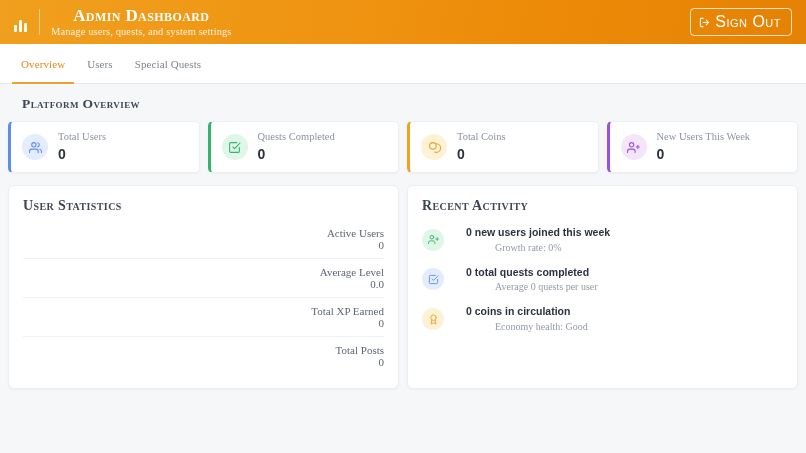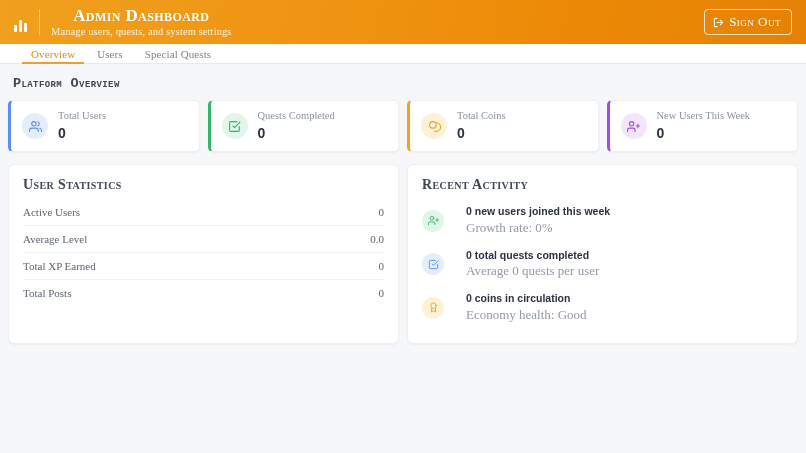--- a/index.html
+++ b/index.html
@@ -88,36 +88,36 @@
     align-items: center;
     gap: 5px;
     border: 1px solid rgba(255,255,255,.75);
     border-radius: 4px;
     padding: 4px 10px 4px 8px;
     background: transparent;
     cursor: pointer;
     flex: none;
   }
   .signout-label {
-    font-family: Liberation Serif, serif;
+    font-family: Liberation Sans, sans-serif;
     font-variant: small-caps;
-    font-size: 13px;
+    font-size: 16px;
     letter-spacing: .5px;
     color: #ffffff;
   }
   .signout-icon { width: 11px; height: 11px; display: block; }
 
   
   .tab-bar {
-    height: 20px;
+    height: 40px;
     background: #ffffff;
     border-bottom: 1px solid #e7e9ec;
     display: flex;
     align-items: stretch;
-    padding: 0 22px;
+    padding: 0 12px;
     gap: 4px;
   }
 
   .tab {
     display: flex;
     align-items: center;
     padding: 0 9px;
     font-family: "Liberation Serif", serif;
     font-size: 11px;
     color: #7d848f;
@@ -131,27 +131,27 @@
     color: #e18a12;
     border-bottom-color: #eda030;
   }
 
   
   .main {
     padding: 12px 8px 0 8px;
   }
 
   .section-title {
-    font-family: Liberation Mono, monospace;
+    font-family: Liberation Serif, serif;
     font-variant: small-caps;
     font-weight: 700;
     font-size: 13.5px;
     color: #3d4754;
     letter-spacing: .4px;
-    margin: 0 1px 9px 5px;
+    margin: 0 1px 9px 14px;
   }
 
   
   .stat-row {
     display: flex;
     gap: 8px;
     margin-bottom: 12px;
     align-items: flex-end;
   }
 
@@ -222,24 +222,25 @@
     font-weight: 700;
     font-size: 14px;
     color: #3d4754;
     letter-spacing: .4px;
     margin-bottom: 6px;
   }
 
   
   .stat-line {
     display: flex;
-    align-items: flex-start;
+    align-items: flex-end;
     justify-content: space-between;
     padding: 7px 0 7px 0;
     border-bottom: 1px solid #f0f1f4;
+    flex-direction: column;
   }
   .stat-line:last-child { border-bottom: none; }
 
   .stat-line-label {
     font-family: "Liberation Serif", serif;
     font-size: 11px;
     color: #5d6673;
   }
   .stat-line-value {
     font-family: "Liberation Serif", serif;
@@ -271,24 +272,25 @@
   .activity-title {
     font-family: "Liberation Sans", sans-serif;
     font-weight: 700;
     font-size: 10.5px;
     color: #2b3240;
     line-height: 1.3;
   }
 
   .activity-sub {
     font-family: "Liberation Serif", serif;
-    font-size: 13px;
+    font-size: 10px;
     color: #939aa6;
     line-height: 1.3;
     margin-top: 1px;
+    margin-left: 29px;
   }
 </style>
 </head>
 <body>
 
 <div class="app-header">
   <div class="brand">
     <span class="logo-icon">
       <i class="b1"></i>
         <i class="b2"></i>

